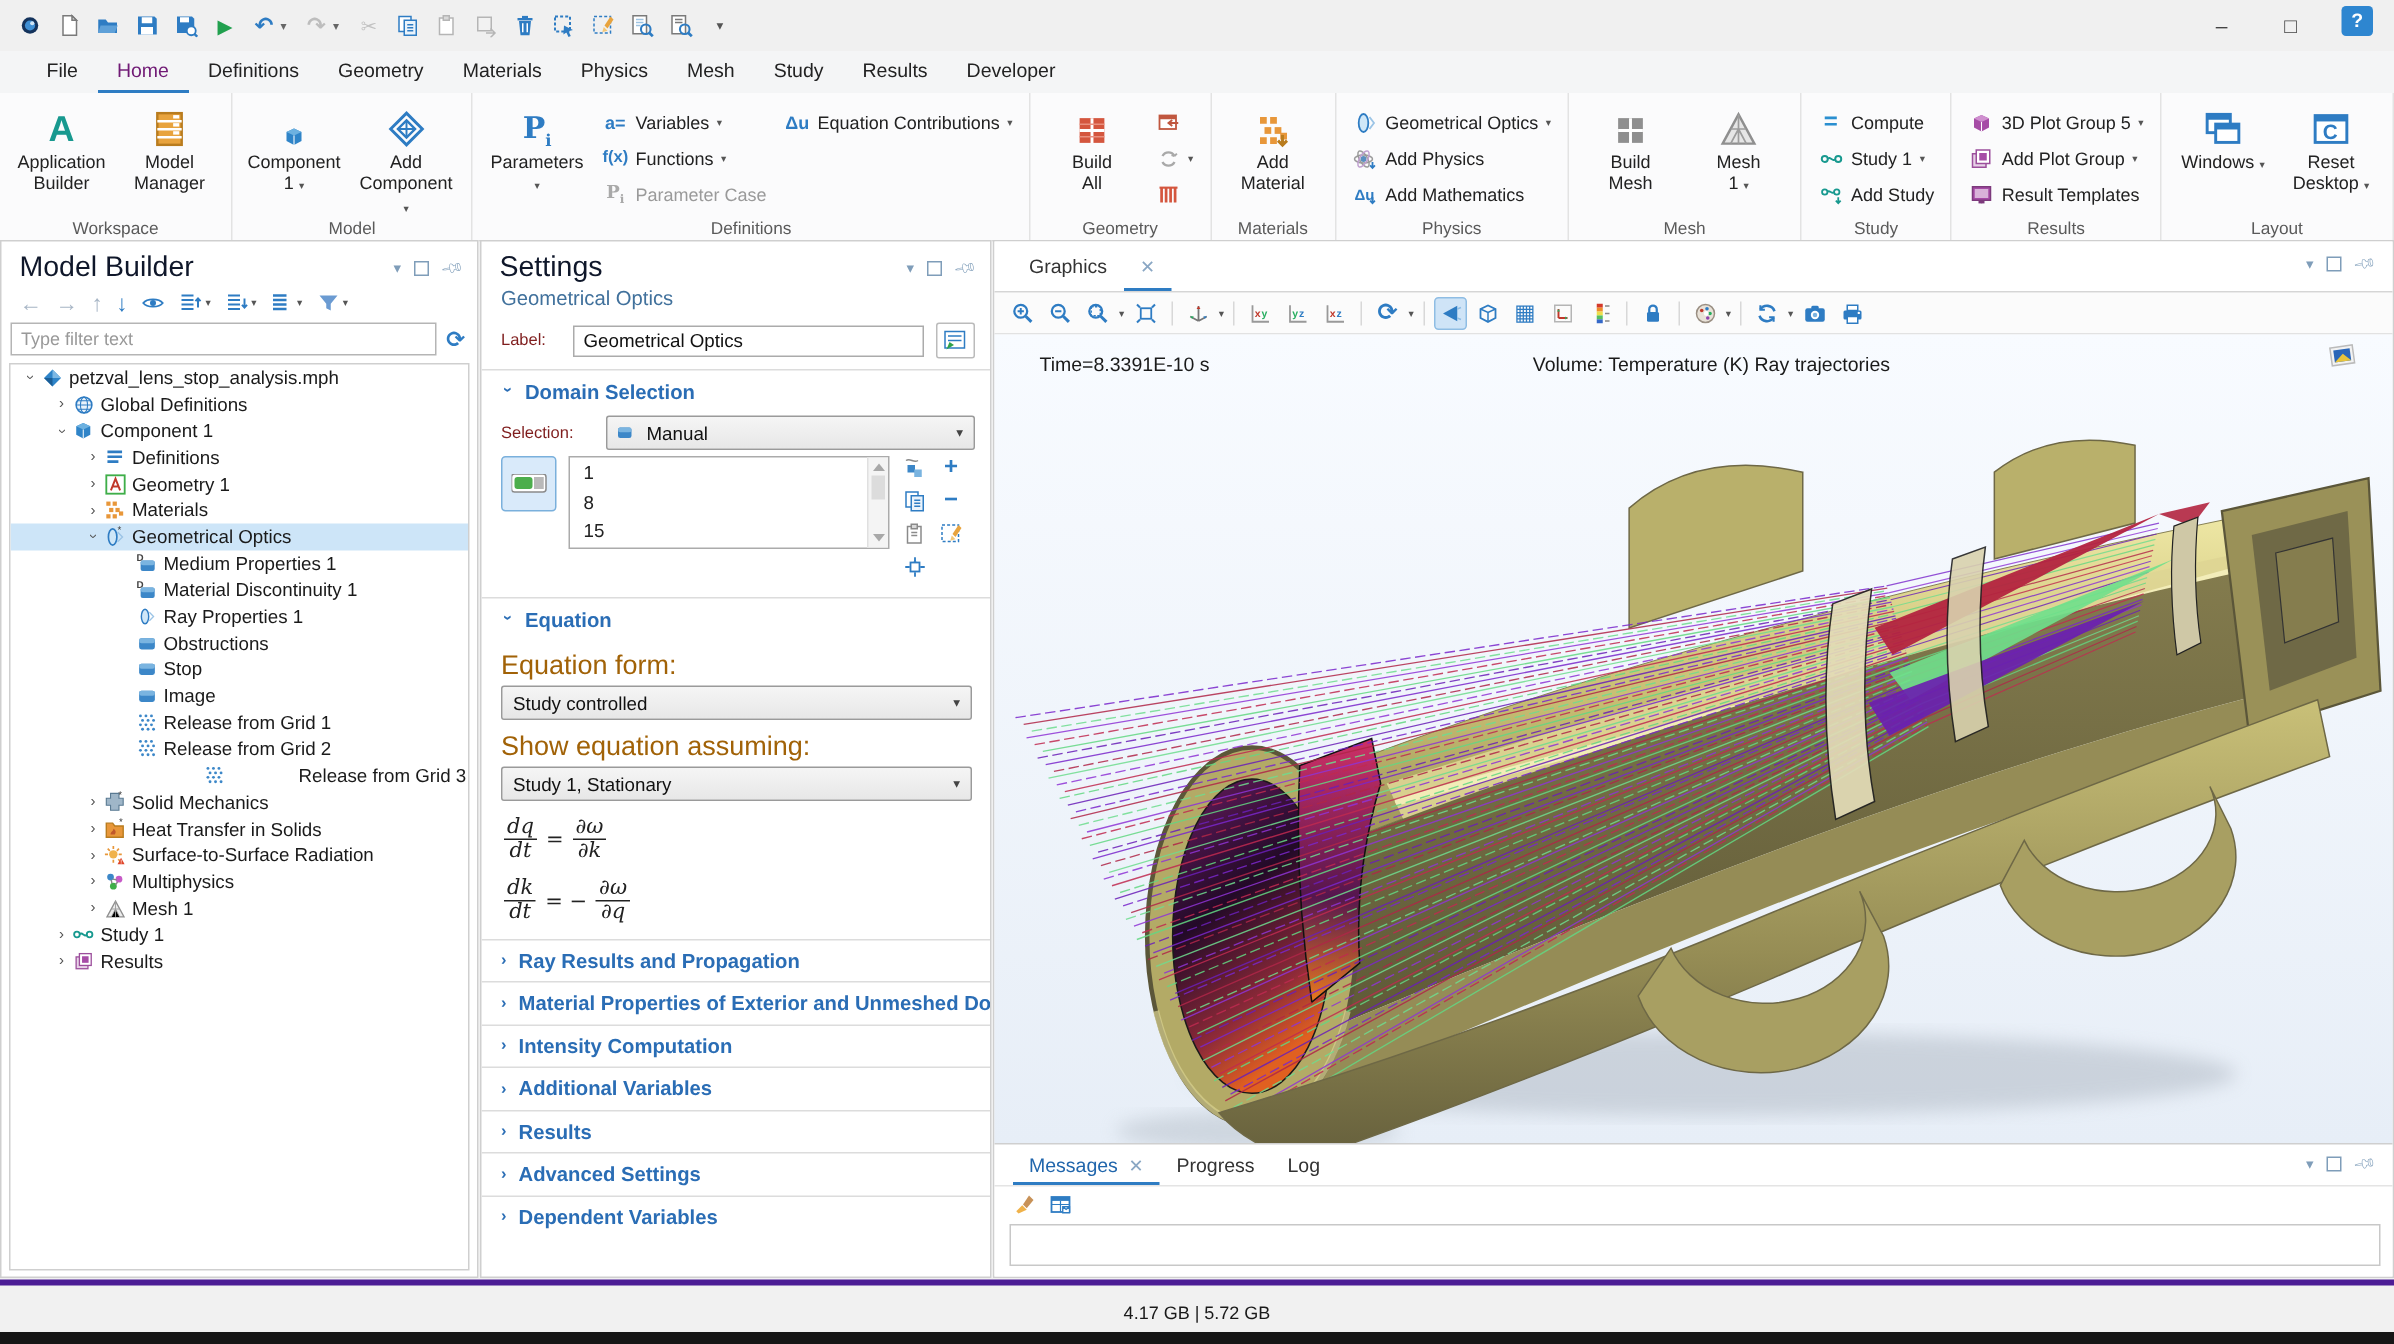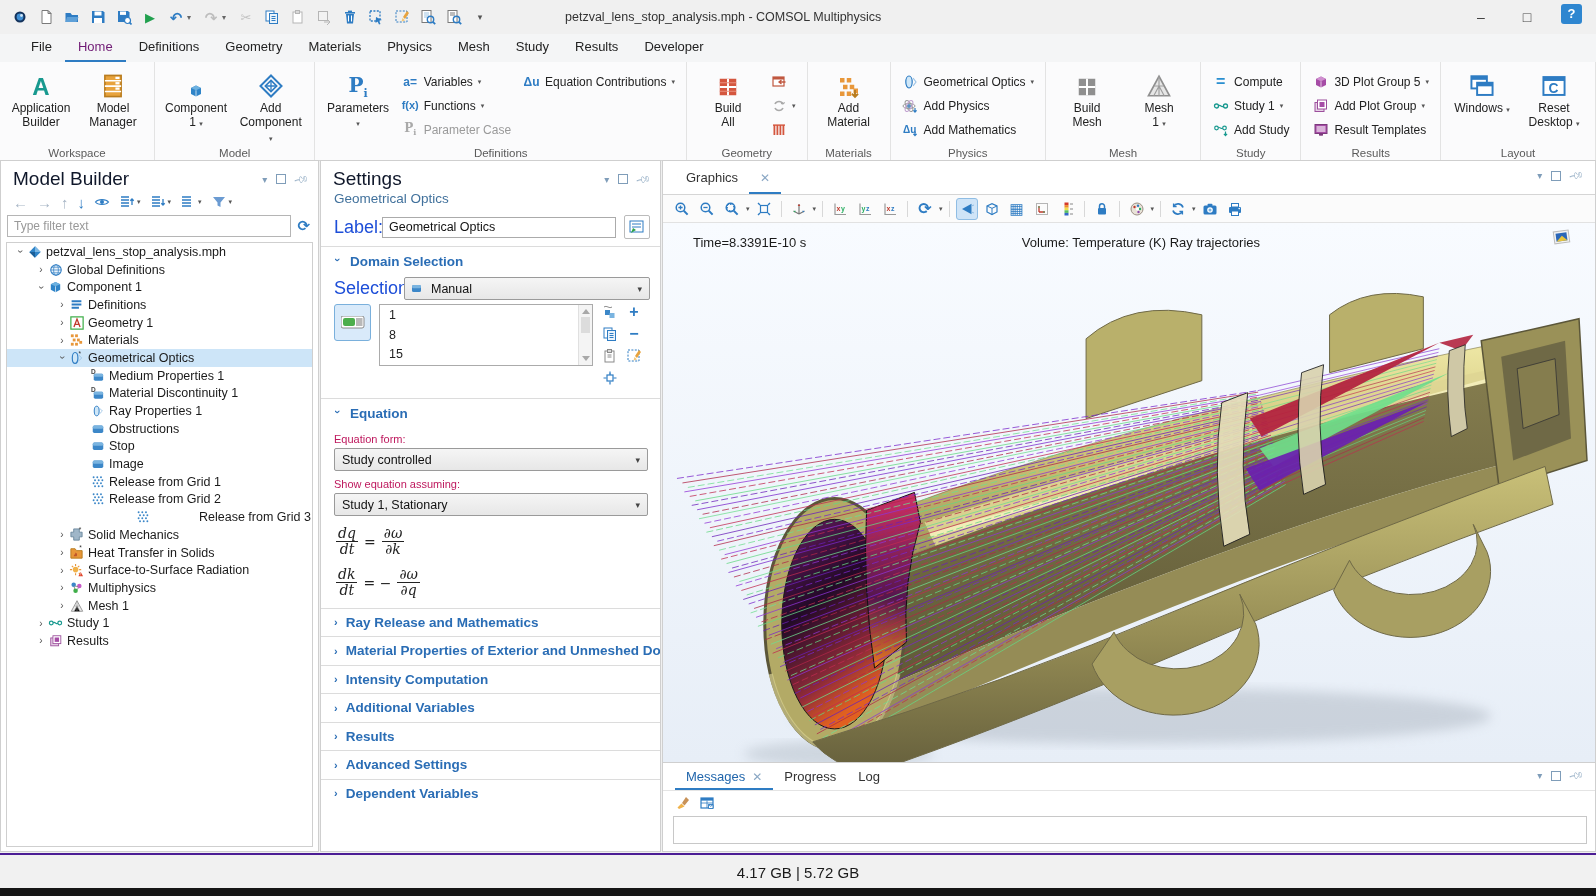--- a/index.html
+++ b/index.html
@@ -50,21 +50,21 @@
   .mb-tree{flex:1;margin:2px 5px 4px 5px;border:1px solid #cfcfcf;overflow:hidden;font-size:12.5px;position:relative;background:#fff;}
   .trow{height:17.7px;display:flex;align-items:center;white-space:nowrap;}
   .trow.sel{background:#cde5f8;}
   .texp{width:14px;text-align:center;color:#555;font-size:10px;flex:none;}
   .texp.open{transform:rotate(90deg);}
   .tlabel{margin-left:4px;color:#1a1a1a;}
   .ti{flex:none;display:inline-flex;width:15px;height:15px;align-items:center;justify-content:center;}
   
   .st-sub{font-size:13.5px;color:#41719c;margin:1px 0 9px 13px;}
   .frow{display:flex;align-items:center;margin:3px 10px 3px 13px;gap:8px;}
-  .flab{width:40px;font-size:18px;color:#1d4ed8;flex:none;}
+  .flab{width:40px;font-size:11px;color:#7f1d1d;flex:none;}
   .ftxt{flex:1;height:19px;border:1px solid #ababab;font-size:12.5px;padding:0 6px;color:#111;font-family:inherit;min-width:0;}
   .fbtn{width:24px;height:22px;border:1px solid #bbb;border-radius:2px;background:#fff;display:flex;align-items:center;justify-content:center;flex:none;}
   .sec-div{border-top:1px solid #dcdcdc;margin-top:7px;}
   .sec-h{display:flex;align-items:center;gap:8px;padding:7px 0 5px 13px;color:#2a6db5;font-weight:bold;font-size:13.5px;white-space:nowrap;overflow:hidden;}
   .sec-h .ch{color:#2a6db5;font-size:11px;font-weight:bold;width:8px;flex:none;}
   .sec-h .ch.open{transform:rotate(90deg);}
   .dropdown{height:21px;background:linear-gradient(#f5f5f5,#e7e7e7);border:1px solid #9a9a9a;border-radius:2px;
             display:flex;align-items:center;font-size:12.5px;color:#111;padding-left:7px;gap:6px;}
   .dropdown .arr{margin-left:auto;padding-right:7px;color:#444;font-size:9px;}
   .selwrap{display:flex;margin:4px 10px 0 13px;gap:8px;}
@@ -72,21 +72,21 @@
   .sellist{width:212px;height:60px;border:1px solid #ababab;background:#fff;position:relative;font-size:12.5px;}
   .sellist .it{padding:1px 0 0 9px;line-height:18.5px;}
   .selscroll{position:absolute;right:0;top:0;bottom:0;width:13px;background:#f4f4f4;border-left:1px solid #e0e0e0;}
   .selscroll .thumb{position:absolute;left:2px;right:2px;top:12px;height:16px;background:#dcdcdc;}
   .tri-up,.tri-dn{position:absolute;left:3px;width:0;height:0;border-left:4px solid transparent;border-right:4px solid transparent;}
   .tri-up{top:4px;border-bottom:5px solid #a8a8a8;}
   .tri-dn{bottom:4px;border-top:5px solid #a8a8a8;}
   .selcols{display:flex;gap:6px;}
   .selcol{display:flex;flex-direction:column;gap:6px;align-items:center;}
   .selcol .si{width:18px;height:16px;display:flex;align-items:center;justify-content:center;color:#2e7cc3;font-weight:bold;}
-  .eqlab{font-size:11px;color:#be185d;margin:7px 0 3px 13px;}
+  .eqlab{font-size:18px;color:#a16207;margin:7px 0 3px 13px;}
   .eqdd{margin:0 12px 0 13px;}
   .mathblock{margin:10px 0 8px 15px;font-family:"DejaVu Serif",serif;font-style:italic;font-size:14px;color:#222;text-align:center;}
   .eqline{display:flex;align-items:center;gap:6px;margin-bottom:9px;}
   .frac{display:inline-flex;flex-direction:column;align-items:center;line-height:1.1;}
   .frac .num{border-bottom:1px solid #222;padding:0 2px;}
   .csec{border-top:1px solid #dcdcdc;height:27.5px;display:flex;align-items:center;gap:8px;padding-left:13px;
         color:#2a6db5;font-weight:bold;font-size:13.5px;white-space:nowrap;overflow:hidden;}
   .csec .ch{color:#2a6db5;font-size:11px;flex:none;}
   
   .gtabs{height:33px;border-bottom:1px solid #d5d5d5;display:flex;align-items:stretch;padding-left:12px;background:#fff;position:relative;}
@@ -104,22 +104,22 @@
   #anno-time{left:30px;top:12px;}
   #anno-vol{left:50%;transform:translateX(-45%);top:12px;}
   #plot-thumb{position:absolute;right:24px;top:6px;}
   
   .msgs{height:88px;border-top:1px solid #cfcfcf;display:flex;flex-direction:column;background:#fff;}
   .msgtabs{height:27px;display:flex;align-items:stretch;padding-left:12px;border-bottom:1px solid #e4e4e4;position:relative;}
   .msgtabs .win-icons{position:absolute;right:12px;top:7px;}
   .mtoolbar{height:24px;display:flex;align-items:center;gap:8px;padding-left:12px;}
   .msgbox{flex:1;margin:1px 8px 7px 10px;border:1px solid #c8c8c8;background:#fff;}
   
-  .statusbar{position:absolute;left:0;right:0;top:853px;height:35px;background:#f1f1f1;border-top:2px solid #4c1d95;
-             display:flex;align-items:center;justify-content:center;font-size:15px;color:#1a1a1a;}
+  .statusbar{position:absolute;left:0;right:0;top:853px;height:35px;background:#f1f1f1;border-top:4px solid #4c1d95;
+             display:flex;align-items:center;justify-content:center;font-size:12px;color:#1a1a1a;}
   .bottomstrip{position:absolute;left:0;right:0;bottom:0;height:8px;background:#161616;}
 </style>
 </head>
 <body>
 
 <div id="app">
 
   <div class="titlebar">
     <div class="qat" id="qat">
         <div class="qbtn">
@@ -223,21 +223,20 @@
             <rect x="2" y="1.5" width="9" height="12" fill="#fff" stroke="#7a7a7a"></rect>
             <path d="M4 4 h5 M4 6 h5" stroke="#7a7a7a"></path>
             <circle cx="10.5" cy="10.5" r="3.2" fill="none" stroke="#2e7cc3" stroke-width="1.4"></circle>
             <line x1="12.8" y1="12.8" x2="15.2" y2="15.2" stroke="#2e7cc3" stroke-width="1.8"></line>
           </svg>
         </div>
         <div class="qbtn">
           <span class="gly" style="color:#555;font-size:9px;font-weight:700">▾</span>
         </div>
       </div>
-    <span class="title-text">petzval_lens_stop_analysis.mph - COMSOL Multiphysics</span>
     <div class="win-controls">
       <span class="winbtn">–</span>
       <span class="winbtn">□</span>
       <span class="winbtn">×</span>
     </div>
   </div>
 
   <div class="menubar" id="menubar">
       <div class="mtab">File</div>
       <div class="mtab active">Home</div>
@@ -1058,21 +1057,21 @@
         <span>= −</span>
         <span class="frac">
             <span class="num">∂ω</span>
             <span>∂q</span>
           </span>
       </div>
     </div>
     <div id="collapsed-secs">
         <div class="csec">
           <span class="ch">›</span>
-          <span>Ray Release and Mathematics</span>
+          <span>Ray Results and Propagation</span>
         </div>
         <div class="csec">
           <span class="ch">›</span>
           <span>Material Properties of Exterior and Unmeshed Domains</span>
         </div>
         <div class="csec">
           <span class="ch">›</span>
           <span>Intensity Computation</span>
         </div>
         <div class="csec">

